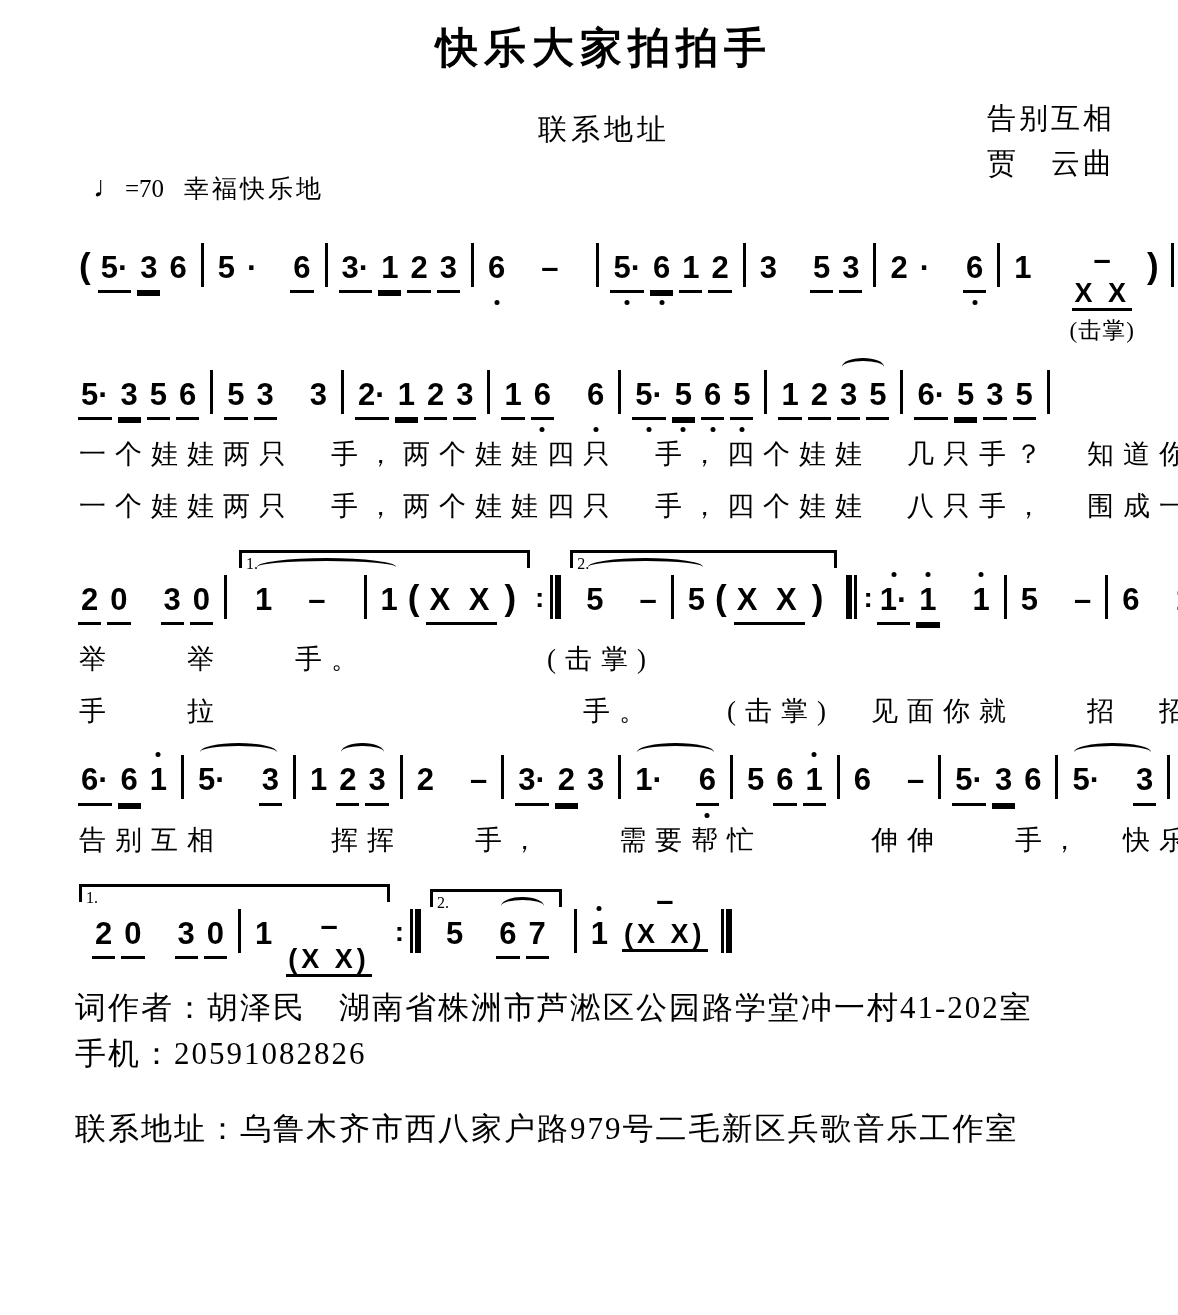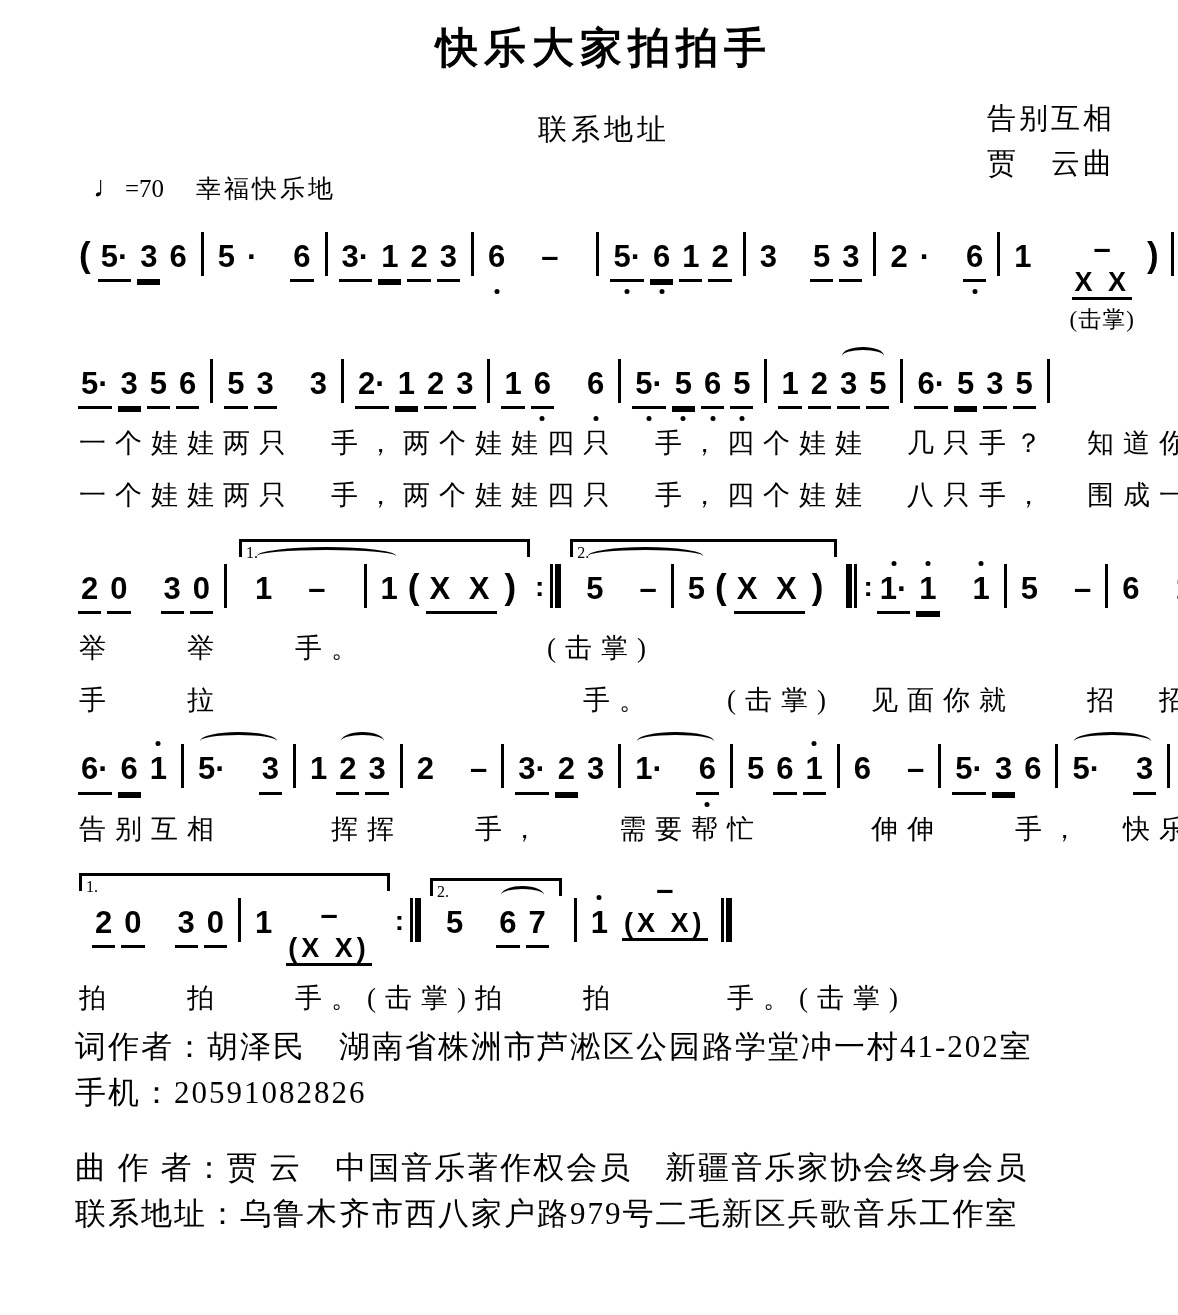--- a/index.html
+++ b/index.html
@@ -12,23 +12,23 @@
   .key-meter{position:absolute;left:20px;top:0;display:flex;gap:34px;align-items:flex-start;}
   .keysig{font-size:28px;}
   .flat{font-size:24px;font-weight:bold;vertical-align:10px;}
   .meter{display:inline-flex;flex-direction:column;align-items:center;font-size:26px;line-height:1.1;}
   .meter .num{border-bottom:2px solid #000;padding:0 4px 1px;}
   .meter .den{padding-top:1px;}
   .subtitle{position:absolute;left:50%;transform:translateX(-50%);top:14px;font-size:29px;letter-spacing:4px;}
   .credits{position:absolute;right:18px;top:0;text-align:right;font-size:29px;line-height:1.55;letter-spacing:3px;}
   .tempo-row{font-size:25px;margin:0 0 0 18px;}
   .tempo-note{font-size:30px;font-weight:bold;margin-right:2px;}
-  .tempo-mood{margin-left:32px;letter-spacing:3px;}
+  .tempo-mood{margin-left:20px;letter-spacing:3px;}
 
-  #score{margin-top:27px;}
+  #score{margin-top:38px;}
   .mline{white-space:nowrap;font-family:"Liberation Sans",sans-serif;font-weight:bold;
          font-size:31px;line-height:1.3;margin:26px 0 10px;}
   .note{display:inline-block;position:relative;margin:0 3px;padding:0 3px 2px;}
   .u1,.u2{border-bottom:3px solid #000;}
   .u2::after{content:"";position:absolute;left:0;right:0;bottom:-6px;height:3px;background:#000;}
   .da::before{content:"";position:absolute;top:-8px;left:50%;transform:translateX(-50%);
               width:5px;height:5px;border-radius:50%;background:#000;}
   .db::before{content:"";position:absolute;bottom:-15px;left:50%;transform:translateX(-50%);
               width:5px;height:5px;border-radius:50%;background:#000;}
   .paren{font-size:35px;font-weight:bold;padding:0 1px;}
@@ -84,27 +84,25 @@
       <div class="mline"><span class="note paren">(</span><span class="note u1">5·</span><span class="note u2">3</span><span class="note">6</span><span class="bar"></span><span class="note">5</span><span class="note">·</span><span class="sp"></span><span class="note u1">6</span><span class="bar"></span><span class="note u1">3·</span><span class="note u2">1</span><span class="note u1">2</span><span class="note u1">3</span><span class="bar"></span><span class="note db">6</span><span class="sp"></span><span class="note">–</span><span class="sp"></span><span class="bar"></span><span class="note u1 db">5·</span><span class="note u2 db">6</span><span class="note u1">1</span><span class="note u1">2</span><span class="bar"></span><span class="note">3</span><span class="sp"></span><span class="note u1">5</span><span class="note u1">3</span><span class="bar"></span><span class="note">2</span><span class="note">·</span><span class="sp"></span><span class="note u1 db">6</span><span class="bar"></span><span class="note">1</span><span class="sp"></span><span class="stack"><span class="smain">–</span><span class="ssub">X X</span><span class="ssub2">(击掌)</span></span><span class="note paren">)</span><span class="bar"></span></div>
       <div class="mline"><span class="note u1">5·</span><span class="note u2">3</span><span class="note u1">5</span><span class="note u1">6</span><span class="bar"></span><span class="note u1">5</span><span class="note u1">3</span><span class="sp"></span><span class="note">3</span><span class="bar"></span><span class="note u1">2·</span><span class="note u2">1</span><span class="note u1">2</span><span class="note u1">3</span><span class="bar"></span><span class="note u1">1</span><span class="note u1 db">6</span><span class="sp"></span><span class="note db">6</span><span class="bar"></span><span class="note u1 db">5·</span><span class="note u2 db">5</span><span class="note u1 db">6</span><span class="note u1 db">5</span><span class="bar"></span><span class="note u1">1</span><span class="note u1">2</span><span class="arcw"><span class="note u1">3</span><span class="note u1">5</span></span><span class="bar"></span><span class="note u1">6·</span><span class="note u2">5</span><span class="note u1">3</span><span class="note u1">5</span><span class="bar"></span></div>
       <div class="lyric">一个娃娃两只　手，两个娃娃四只　手，四个娃娃　几只手？　知道你就</div>
       <div class="lyric">一个娃娃两只　手，两个娃娃四只　手，四个娃娃　八只手，　围成一圈</div>
       <div class="mline"><span class="note u1">2</span><span class="note u1">0</span><span class="sp"></span><span class="note u1">3</span><span class="note u1">0</span><span class="bar"></span><span class="volta"><span class="vlabel">1.</span><span class="arcw"><span class="note">1</span><span class="sp"></span><span class="note">–</span><span class="sp"></span><span class="bar"></span><span class="note">1</span></span><span class="note paren">(</span><span class="note u1 xx">X X</span><span class="note paren">)</span></span><span class="rep"><span class="repdots">:</span><span class="endbar"></span></span><span class="volta"><span class="vlabel">2.</span><span class="arcw"><span class="note">5</span><span class="sp"></span><span class="note">–</span><span class="bar"></span><span class="note">5</span></span><span class="note paren">(</span><span class="note u1 xx">X X</span><span class="note paren">)</span></span><span class="rep"><span class="startbar"></span><span class="repdots">:</span></span><span class="note u1 da">1·</span><span class="note u2 da">1</span><span class="sp"></span><span class="note da">1</span><span class="bar"></span><span class="note">5</span><span class="sp"></span><span class="note">–</span><span class="bar"></span><span class="note">6</span><span class="sp"></span><span class="note da">1</span><span class="sp"></span></div>
       <div class="lyric">举　　举　　手。　　　　　(击掌)</div>
       <div class="lyric">手　　拉　　　　　　　　　　手。　　(击掌)　见面你就　　招　招手，</div>
       <div class="mline"><span class="note u1">6·</span><span class="note u2">6</span><span class="note da">1</span><span class="bar"></span><span class="arcw"><span class="note">5·</span><span class="sp"></span><span class="note u1">3</span></span><span class="bar"></span><span class="note">1</span><span class="arcw"><span class="note u1">2</span><span class="note u1">3</span></span><span class="bar"></span><span class="note">2</span><span class="sp"></span><span class="note">–</span><span class="bar"></span><span class="note u1">3·</span><span class="note u2">2</span><span class="note">3</span><span class="bar"></span><span class="arcw"><span class="note">1·</span><span class="sp"></span><span class="note u1 db">6</span></span><span class="bar"></span><span class="note">5</span><span class="note u1">6</span><span class="note u1 da">1</span><span class="bar"></span><span class="note">6</span><span class="sp"></span><span class="note">–</span><span class="bar"></span><span class="note u1">5·</span><span class="note u2">3</span><span class="note">6</span><span class="bar"></span><span class="arcw"><span class="note">5·</span><span class="sp"></span><span class="note u1">3</span></span><span class="bar"></span></div>
       <div class="lyric">告别互相　　　挥挥　　手，　　需要帮忙　　　伸伸　　手，　快乐大家</div>
       <div class="mline"><span class="volta"><span class="vlabel">1.</span><span class="note u1">2</span><span class="note u1">0</span><span class="sp"></span><span class="note u1">3</span><span class="note u1">0</span><span class="bar"></span><span class="note">1</span><span class="stack"><span class="smain">–</span><span class="ssub">(X X)</span></span></span><span class="rep"><span class="repdots">:</span><span class="endbar"></span></span><span class="volta"><span class="vlabel">2.</span><span class="note">5</span><span class="sp"></span><span class="arcw"><span class="note u1">6</span><span class="note u1">7</span></span></span><span class="bar"></span><span class="note da">1</span><span class="stack"><span class="smain">–</span><span class="ssub">(X X)</span></span><span class="endbar"></span></div>
-      <div class="lyric">拍　　拍　　手。(击掌)拍　　拍　　　手。(击掌)</div>
     </div>
 
   <div class="contact c1">
     <div>词作者：胡泽民　湖南省株洲市芦淞区公园路学堂冲一村41-202室</div>
     <div>手机：20591082826</div>
   </div>
 
   <div class="contact c2">
-    <div>曲 作 者：贾 云　中国音乐著作权会员　新疆音乐家协会终身会员</div>
     <div>联系地址：乌鲁木齐市西八家户路979号二毛新区兵歌音乐工作室</div>
 
   </div>
 
 </div>
 
 </body></html>

